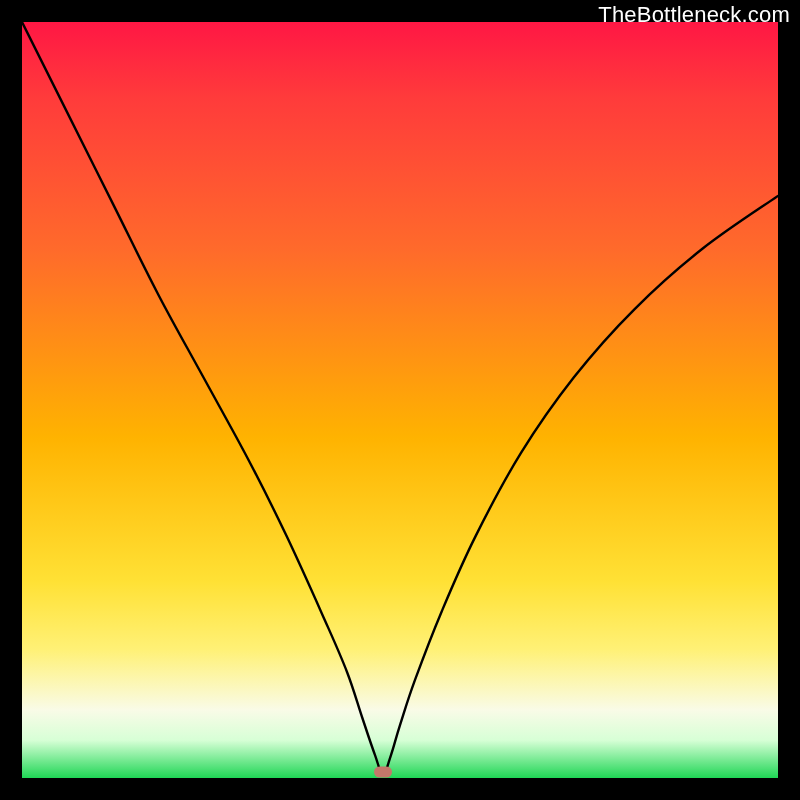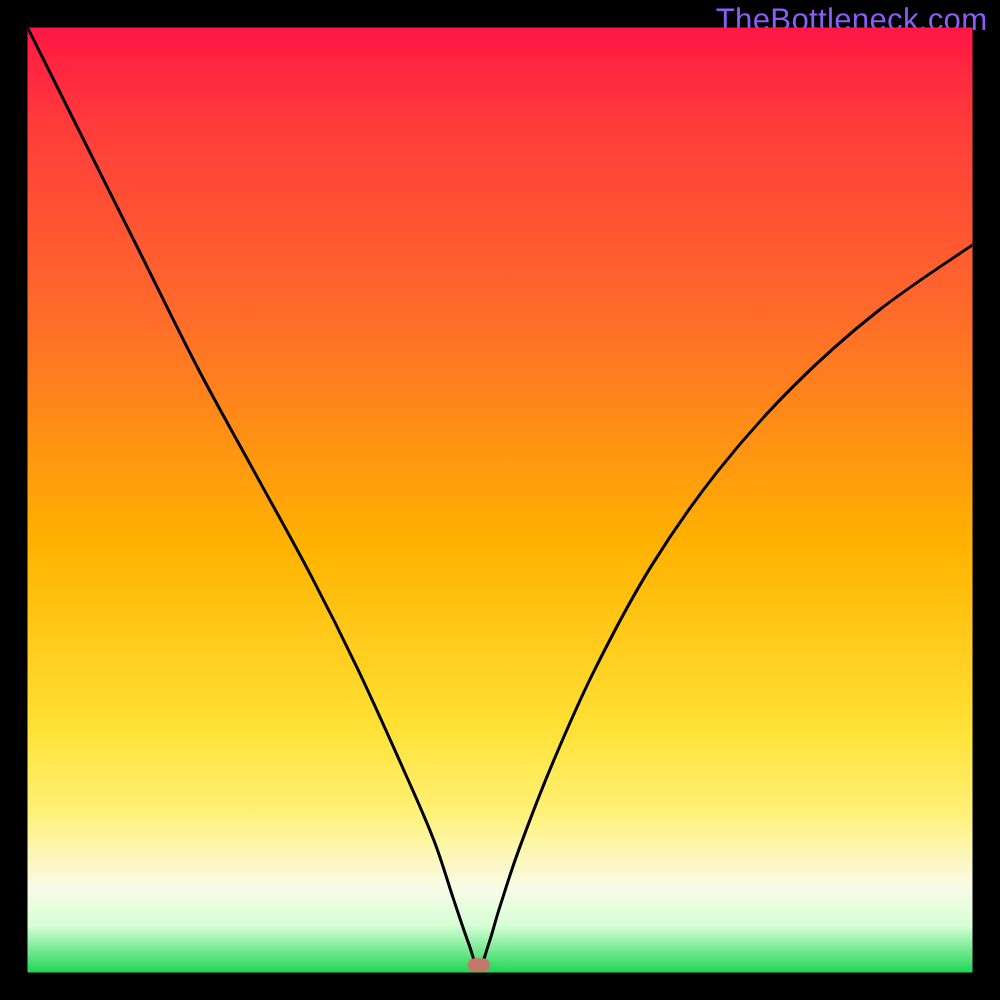--- a/index.html
+++ b/index.html
@@ -49,22 +49,22 @@
     width: 18px;
     height: 11px;
     border-radius: 6px;
     background: #c4776a;
     transform: translate(-50%, -50%);
   }
   .watermark {
     position: absolute;
     top: 2px;
     right: 10px;
-    color: #8b5cf6;
-    font-size: 25px;
+    color: #ffffff;
+    font-size: 22px;
     font-weight: 400;
     letter-spacing: 0.2px;
     user-select: none;
   }
 </style>
 </head>
 <body>
 
 <div class="frame">
 

